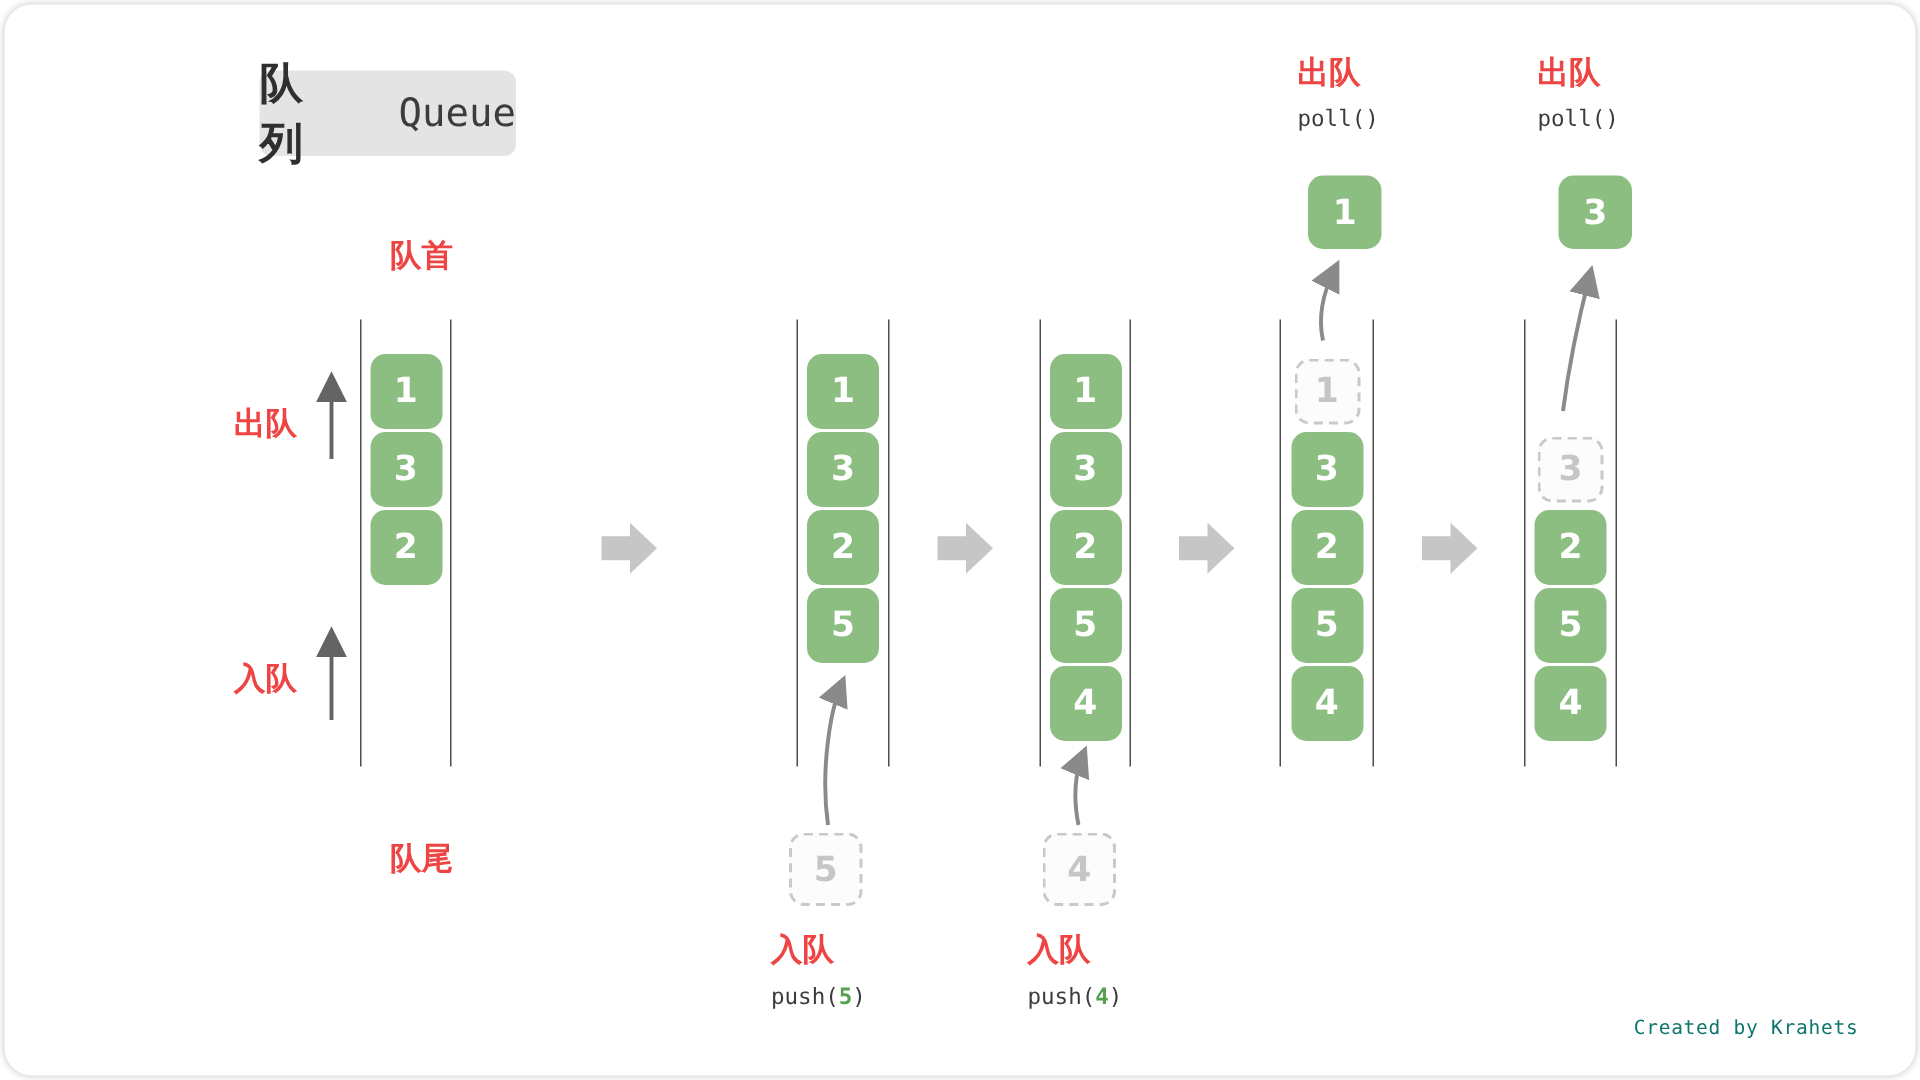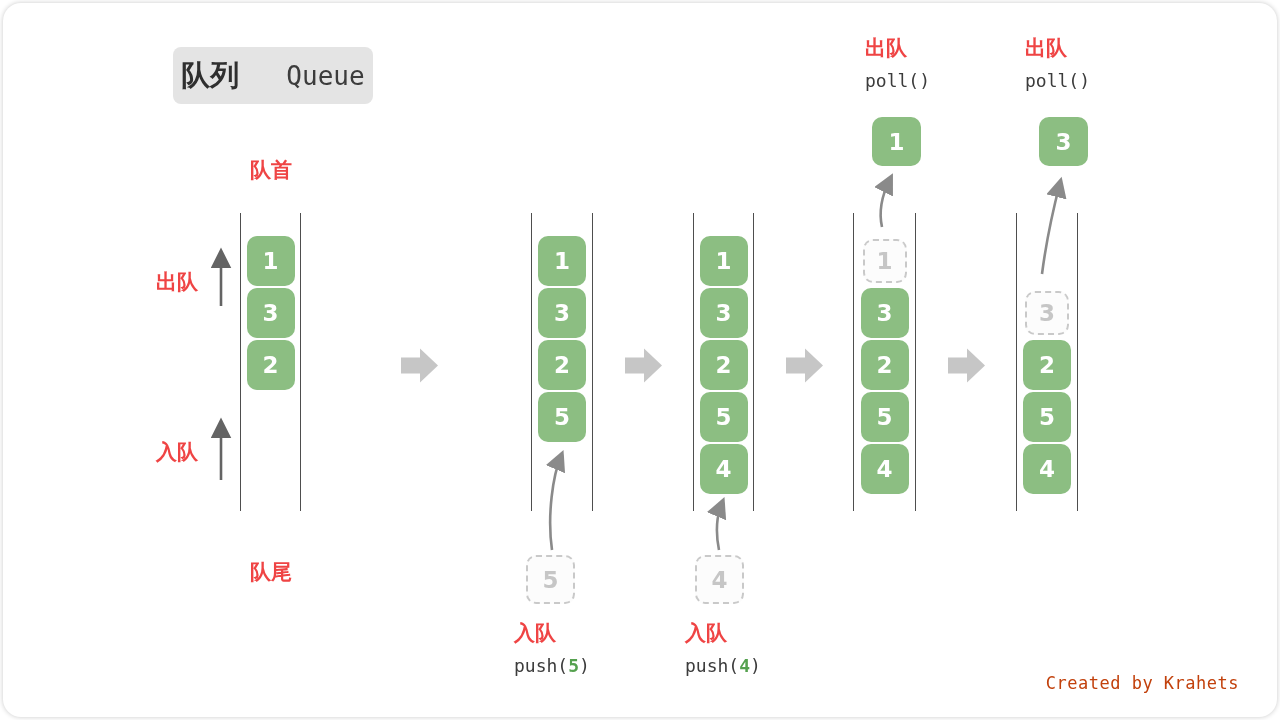--- a/index.html
+++ b/index.html
@@ -7,30 +7,30 @@
   .card {
     position:absolute; left:3px; top:3px; width:1274px; height:714px;
     background:#fff; border-radius:18px;
     box-shadow:0 0 5px rgba(0,0,0,0.22);
     overflow:hidden;
   }
   .abs { position:absolute; }
 
   
   .badge {
-    left:170px; top:44px; width:200px; height:57px;
+    left:170px; top:44px; width:171px; height:57px;
     background:#e4e4e4; border-radius:8px;
     display:flex; align-items:center; justify-content:center; gap:10px;
   }
   .badge .zh { font-size:29px; font-weight:bold; color:#2f2f2f; }
   .badge .en { font-size:26px; font-family:"DejaVu Sans Mono","Liberation Mono",monospace; color:#3c3c3c;margin-left:37px; }
 
   
   .zh-label { font-size:21px; font-weight:bold; color:#ef4444; white-space:nowrap; }
-  .center60 { width:62px; text-align:center; }
+  .center60 { width:62px; text-align:right; }
 
   
   .queue-col { top:210px; height:298px; border-left:1.6px solid #4e4e4e; border-right:1.6px solid #4e4e4e; }
 
   
   .box {
     position:absolute; width:48px; height:50px; border-radius:10px;
     background:#8CBE82; color:#fff;
     display:flex; align-items:center; justify-content:center;
     font-size:23px; font-weight:bold; font-family:"DejaVu Sans","Liberation Sans",sans-serif;
@@ -40,27 +40,27 @@
   .ghost {
     background:#fcfcfc; color:#c6c6c6;
     border:2px dashed #c9c9c9;
   }
   .ghost.inrail { width:44px; height:44px; left:50%; transform:translateX(-50%); margin-top:3px; }
   .box.solid { left:50%; transform:translateX(-50%); }
   .box.free { position:absolute; width:49px; height:49px; }
 
   
   .op { display:flex; flex-direction:column; gap:8px; }
-  .op .code { font-family:"DejaVu Sans Mono","Liberation Mono",monospace; font-size:18px; color:#3c3c3c; white-space:nowrap; }
+  .op .code { font-family:"DejaVu Sans Mono","Liberation Mono",monospace; font-size:15px; color:#3c3c3c; white-space:nowrap; }
   .op .code .arg { color:#55a14f; font-weight:bold; }
 
   .watermark {
     right:38px; bottom:24px;
     font-family:"DejaVu Sans Mono","Liberation Mono",monospace;
-    font-size:17px; color:#c2410c; letter-spacing:0.5px;
+    font-size:13px; color:#0f766e; letter-spacing:0.5px;
   }
   svg.overlay { position:absolute; left:0; top:0; width:1280px; height:720px; pointer-events:none; }
 </style>
 </head>
 <body>
 
 <div class="card">
 
   <div class="abs badge">
     <span class="zh">队列</span>

